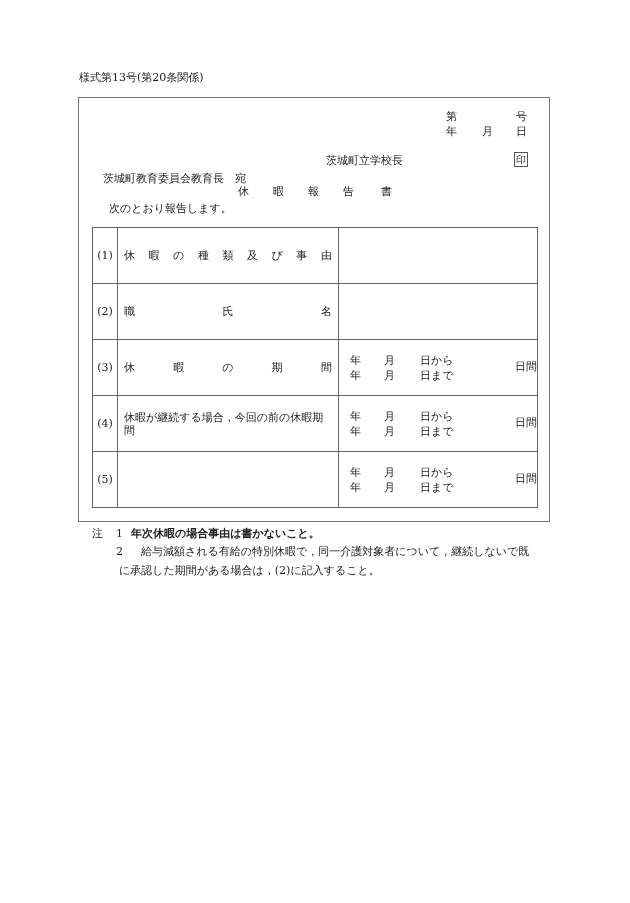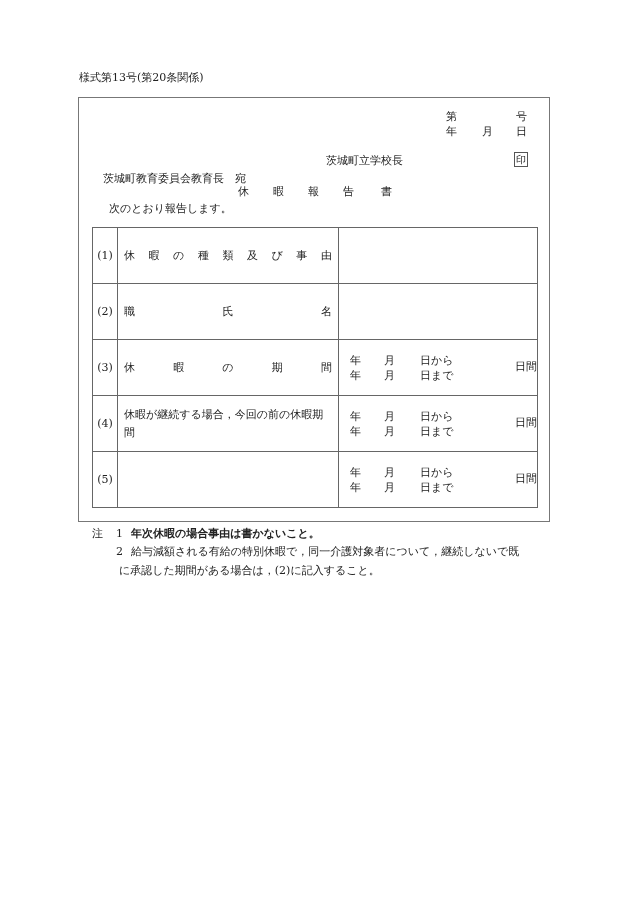--- a/index.html
+++ b/index.html
@@ -10,21 +10,21 @@
   }
   .abs { position:absolute; white-space:nowrap; line-height:1; }
   .form-no { left:79px; top:72px; font-size:11px; }
   .frame { position:absolute; left:78px; top:97px; width:472px; height:425px; border:1px solid #777; box-sizing:border-box; }
   .stamp { position:absolute; left:514px; top:152px; width:14px; height:15px; border:1px solid #555; box-sizing:border-box; font-size:10px; text-align:center; line-height:13px; }
   table.main { position:absolute; left:92px; top:227px; width:446px; border-collapse:collapse; }
   table.main td { border:1px solid #666; padding:0; height:55px; vertical-align:middle; font-size:11px; }
   td.num { width:24px; text-align:center; }
   td.label { width:208px; padding:0 6px !important; }
   td.label .spread { display:flex; justify-content:space-between; }
-  td.label .wrap { line-height:18px; white-space:normal; }
+  td.label .wrap { line-height:13px; white-space:normal; }
   td.val { position:relative; }
   .dates { position:absolute; left:11px; top:13px; line-height:15px; }
   .dates .r { display:flex; }
   .dates .r span:nth-child(1){ width:34px; }
   .dates .r span:nth-child(2){ width:36px; }
   .days { position:absolute; left:176px; top:21px; }
   .note { font-size:11px; }
 </style>
 </head>
 <body>
@@ -150,15 +150,15 @@
     </td>
   </tr>
 </tbody>
   </table>
 
 <div>
   <span class="abs note" style="left:92px;top:528px;">注</span>
   <span class="abs note" style="left:116px;top:528px;">1</span>
   <span class="abs note" style="left:131px;top:528px;font-weight:bold;">年次休暇の場合事由は書かないこと。</span>
   <span class="abs note" style="left:116px;top:546px;">2</span>
-  <span class="abs note" style="left:131px;top:546px;text-align:right;">給与減額される有給の特別休暇で，同一介護対象者について，継続しないで既</span>
+  <span class="abs note" style="left:141px;top:546px;text-align:right;">給与減額される有給の特別休暇で，同一介護対象者について，継続しないで既</span>
   <span class="abs note" style="left:119px;top:565px;">に承認した期間がある場合は，(2)に記入すること。</span>
 </div>
 
 </body></html>

